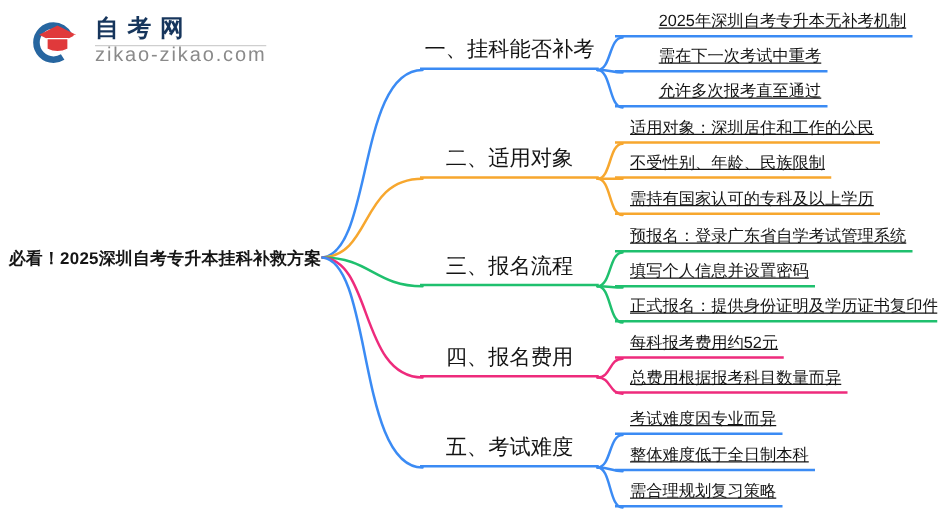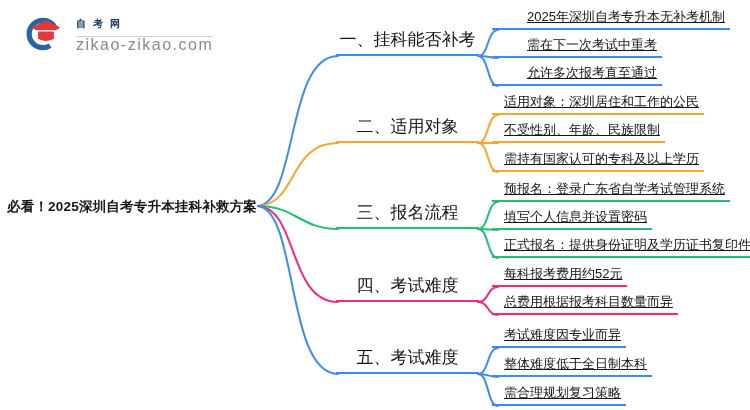--- a/index.html
+++ b/index.html
@@ -5,21 +5,21 @@
   html,body{margin:0;padding:0;background:#fff;}
   .canvas{
     position:relative;width:750px;height:410px;background:#ffffff;overflow:hidden;
     font-family:"Liberation Sans","DejaVu Sans",sans-serif;color:#1f1f1f;
   }
   svg.connectors{position:absolute;left:0;top:0;z-index:0;}
   
   .logo{position:absolute;left:26px;top:13px;display:flex;align-items:center;z-index:2;}
   .logo-icon{width:40px;height:40px;margin-right:10px;}
   .logo-text{display:flex;flex-direction:column;}
-  .logo-title{font-size:10px;font-weight:bold;color:#16355c;letter-spacing:7px;line-height:18px;}
+  .logo-title{font-size:19px;font-weight:bold;color:#16355c;letter-spacing:7px;line-height:18px;}
   .logo-divider{border:0;border-top:1px solid #cfcfcf;margin:3px 0 2px 0;width:100%;}
   .logo-domain{font-size:16px;color:#8a8a8a;letter-spacing:1.5px;line-height:12px;}
   
   .central{
     position:absolute;left:7px;top:198px;width:250px;z-index:1;
     font-size:13.5px;font-weight:bold;color:#151515;white-space:nowrap;letter-spacing:0.2px;
   }
   
   .branch{
     position:absolute;left:336px;width:143px;text-align:center;z-index:1;
@@ -79,21 +79,21 @@
       <hr class="logo-divider">
       <span class="logo-domain">zikao-zikao.com</span>
     </div>
   </div>
 
   <div class="central">必看！2025深圳自考专升本挂科补救方案</div>
 
   <div class="branch" style="top: 32px; border-bottom-color: rgb(59, 139, 244);">一、挂科能否补考</div>
   <div class="branch" style="top: 119px; border-bottom-color: rgb(247, 167, 46);">二、适用对象</div>
   <div class="branch" style="top: 205px; border-bottom-color: rgb(31, 192, 110);">三、报名流程</div>
-  <div class="branch" style="top: 278px; border-bottom-color: rgb(238, 43, 124);">四、考试难度</div>
+  <div class="branch" style="top: 278px; border-bottom-color: rgb(238, 43, 124);">四、报名费用</div>
   <div class="branch" style="top: 350px; border-bottom-color: rgb(59, 139, 244);">五、考试难度</div>
 
   <div class="leaf b1" style="top: 9px; border-bottom-color: rgb(59, 139, 244);">2025年深圳自考专升本无补考机制</div>
   <div class="leaf b1" style="top: 37px; border-bottom-color: rgb(59, 139, 244);">需在下一次考试中重考</div>
   <div class="leaf b1" style="top: 65px; border-bottom-color: rgb(59, 139, 244);">允许多次报考直至通过</div>
 
   <div class="leaf" style="top: 94px; border-bottom-color: rgb(247, 167, 46);">适用对象：深圳居住和工作的公民</div>
   <div class="leaf" style="top: 122px; border-bottom-color: rgb(247, 167, 46);">不受性别、年龄、民族限制</div>
   <div class="leaf" style="top: 151px; border-bottom-color: rgb(247, 167, 46);">需持有国家认可的专科及以上学历</div>
 

